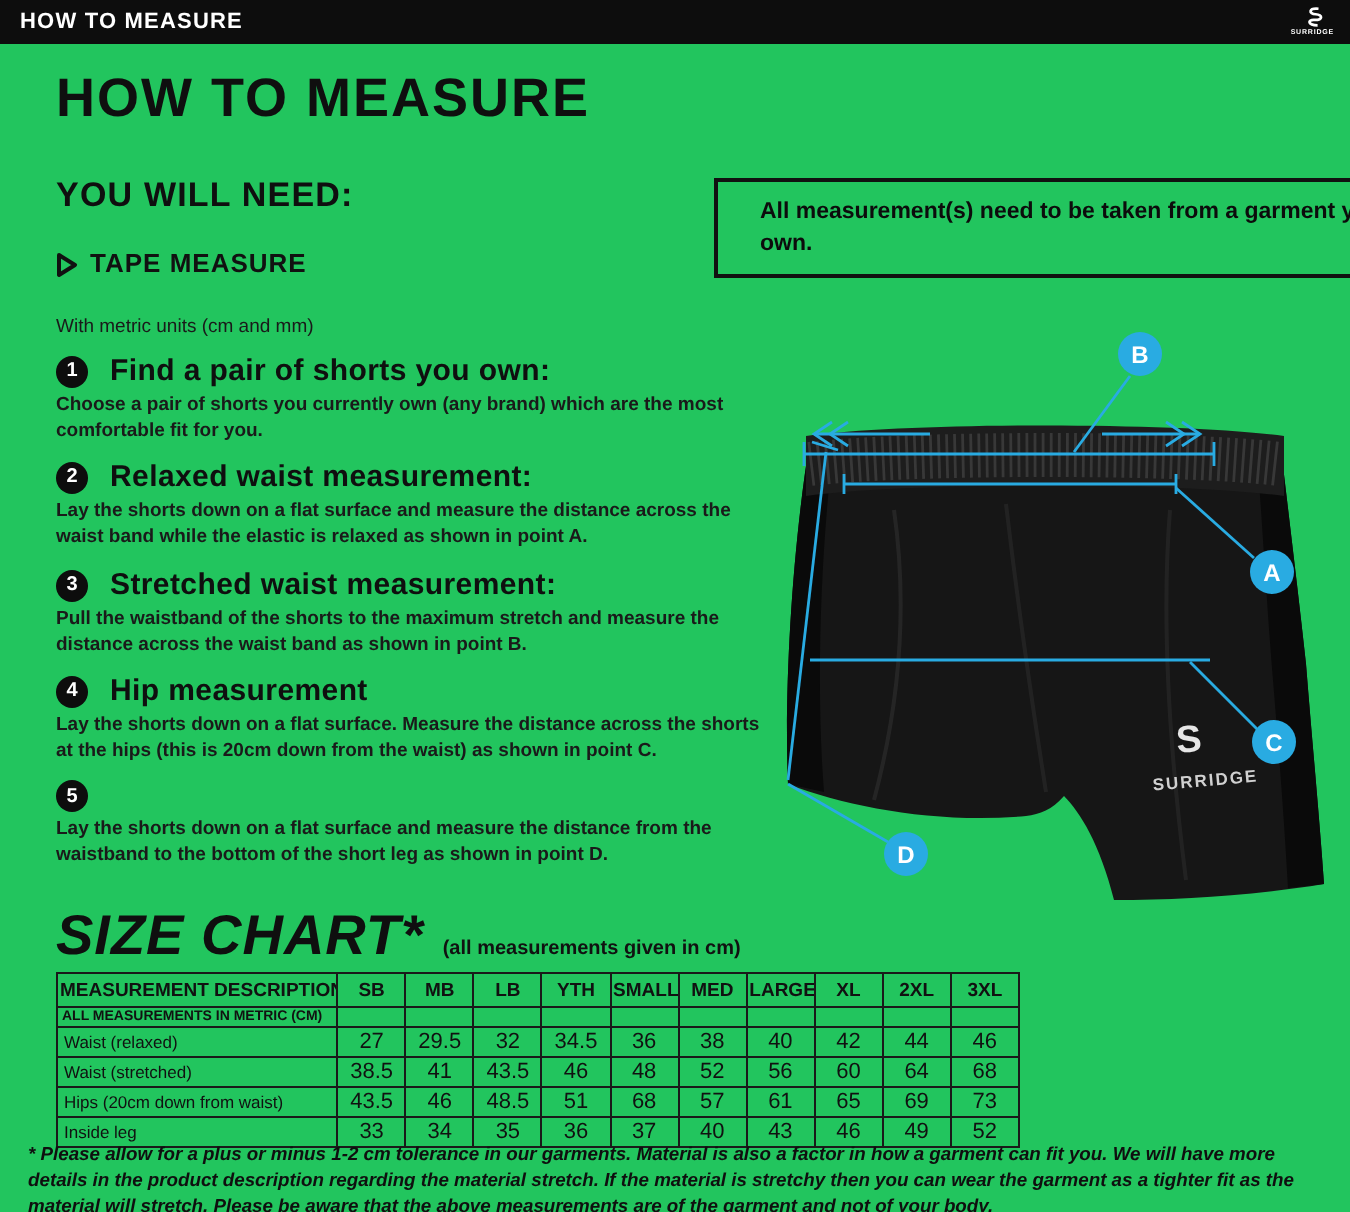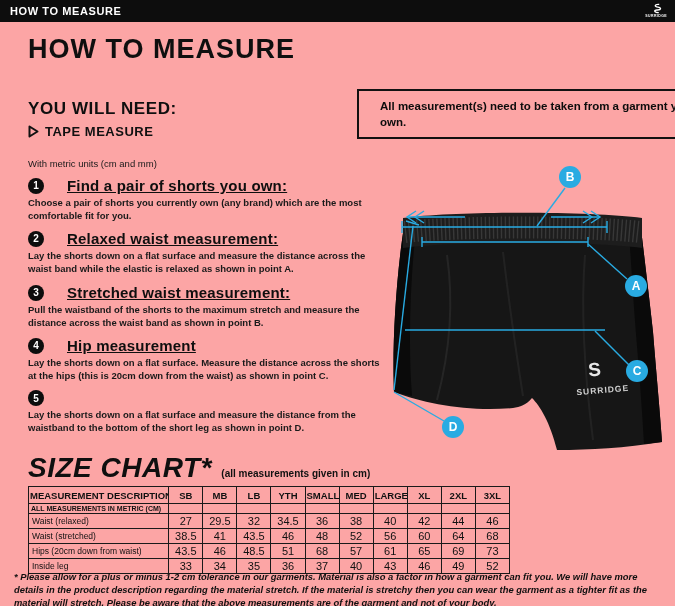--- a/index.html
+++ b/index.html
@@ -1,39 +1,39 @@
 <!DOCTYPE html>
 <html><head>
 <meta charset="utf-8">
 <style>
   html,body{margin:0;padding:0;background:#e8e8e8;}
-  .page{position:relative;width:675px;height:606px;background:#fca5a5;
+  .page{position:relative;width:675px;height:606px;background:#22c55e;
         font-family:"Liberation Sans",sans-serif;color:#111;overflow:hidden;margin:0 auto;}
   
   .topbar{position:absolute;left:0;top:0;width:675px;height:22px;background:#0d0d0d;
           display:flex;align-items:center;justify-content:space-between;box-sizing:border-box;padding:0 8px 0 10px;}
   .topbar-title{color:#fff;font-size:11px;font-weight:bold;letter-spacing:.6px;}
   .topbar-logo{display:flex;flex-direction:column;align-items:center;line-height:1;}
   .topbar-brand{color:#fff;font-size:3.5px;font-weight:bold;letter-spacing:.4px;margin-top:1px;}
   
   .h1{position:absolute;left:28px;top:34px;font-size:27px;font-weight:800;letter-spacing:1px;color:#0f0f0f;}
-  .h2{position:absolute;left:28px;top:88px;font-size:17px;font-weight:800;letter-spacing:.6px;color:#0f0f0f;margin-top:11px;}
-  
-  .tape{position:absolute;left:28px;top:124px;display:flex;align-items:center;}
+  .h2{position:absolute;left:28px;top:88px;font-size:17px;font-weight:800;letter-spacing:.6px;color:#0f0f0f;}
+  
+  .tape{position:absolute;left:28px;top:124px;display:flex;align-items:flex-end;}
   .tape-label{font-size:13px;font-weight:800;letter-spacing:.5px;margin-left:6px;}
   .tape-sub{position:absolute;left:28px;top:158px;font-size:9.5px;font-weight:normal;color:#1a1a1a;}
   
   .notebox{position:absolute;left:357px;top:89px;width:362px;box-sizing:border-box;
            border:2px solid #111;padding:7px 21px;font-size:11.5px;font-weight:bold;line-height:1.4;color:#0c0c0c;}
   
   .step{position:absolute;left:28px;width:352px;}
   .step-head{display:flex;align-items:center;}
   .badge{width:16px;height:16px;border-radius:50%;background:#0d0d0d;color:#fff;font-size:10px;font-weight:bold;
          display:flex;align-items:center;justify-content:center;flex:0 0 16px;}
-  .step-title{margin-left:23px;font-size:15px;font-weight:800;letter-spacing:.2px;color:#0f0f0f;text-decoration:underline;}
+  .step-title{margin-left:11px;font-size:15px;font-weight:800;letter-spacing:.2px;color:#0f0f0f;}
   .step-body{margin-top:3px;font-size:9.5px;font-weight:bold;line-height:1.33;color:#1a1a1a;}
   .s1{top:177px}.s2{top:230px}.s3{top:284px}.s4{top:337px}.s5{top:390px}
   
   .sc-head{position:absolute;left:28px;top:452px;}
   .sc-title{font-size:28px;font-weight:800;letter-spacing:.5px;color:#0f0f0f;font-style:italic;}
   .sc-sub{font-size:10px;font-weight:bold;margin-left:5px;}
   table.sizes{position:absolute;left:28px;top:486px;border-collapse:collapse;table-layout:fixed;width:482px;
               font-family:"Liberation Sans",sans-serif;}
   table.sizes th,table.sizes td{border:1px solid #1a1a1a;box-sizing:border-box;overflow:hidden;white-space:nowrap;}
   table.sizes th{font-size:9.5px;font-weight:bold;height:17px;text-align:center;padding:0 1px;}

